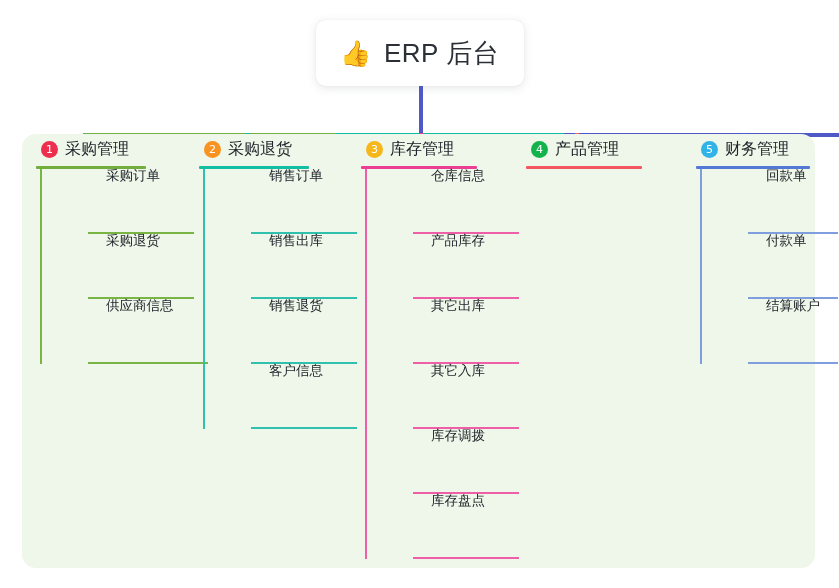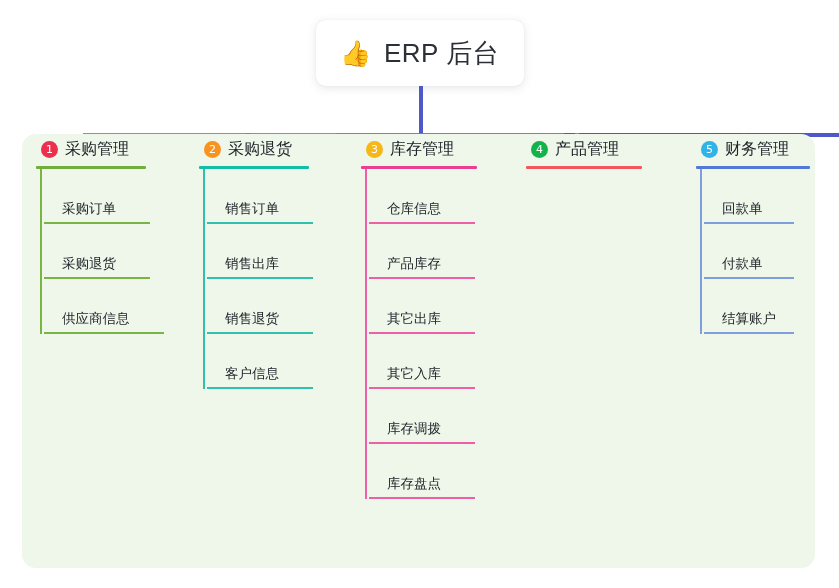--- a/index.html
+++ b/index.html
@@ -61,22 +61,22 @@
     display:flex;align-items:center;justify-content:center;
     color:#fff;font-size:11px;line-height:1;flex:0 0 auto;
     font-family:"DejaVu Sans",sans-serif;
   }
   .col-title{font-size:16px;color:#20242b;white-space:nowrap;}
   .head-rule{height:3px;border-radius:1px;margin-top:2px;}
 
   .branch{position:relative;padding-left:4px;}
   .spine{position:absolute;left:4px;top:0;bottom:0;width:2px;}
   .item{
-    position:relative;height:55px;box-sizing:border-box;
-    display:flex;align-items:flex-end;padding-left:22px;padding-bottom:7px;
+    position:relative;height:65px;box-sizing:border-box;
+    display:flex;padding-left:22px;padding-bottom:7px;margin-left:44px;
   }
   .item-label{font-size:13.5px;color:#22262d;white-space:nowrap;line-height:1.1;}
   .item-rule{
     position:absolute;left:4px;bottom:0;height:2px;
   }
 
   
   .c1 .head-rule,.c1 .spine,.c1 .item-rule{background:#79b544;}
   .c2 .head-rule,.c2 .spine,.c2 .item-rule{background:#2fc1ae;}
   .c3 .head-rule,.c3 .spine,.c3 .item-rule{background:#ef5fa8;}

